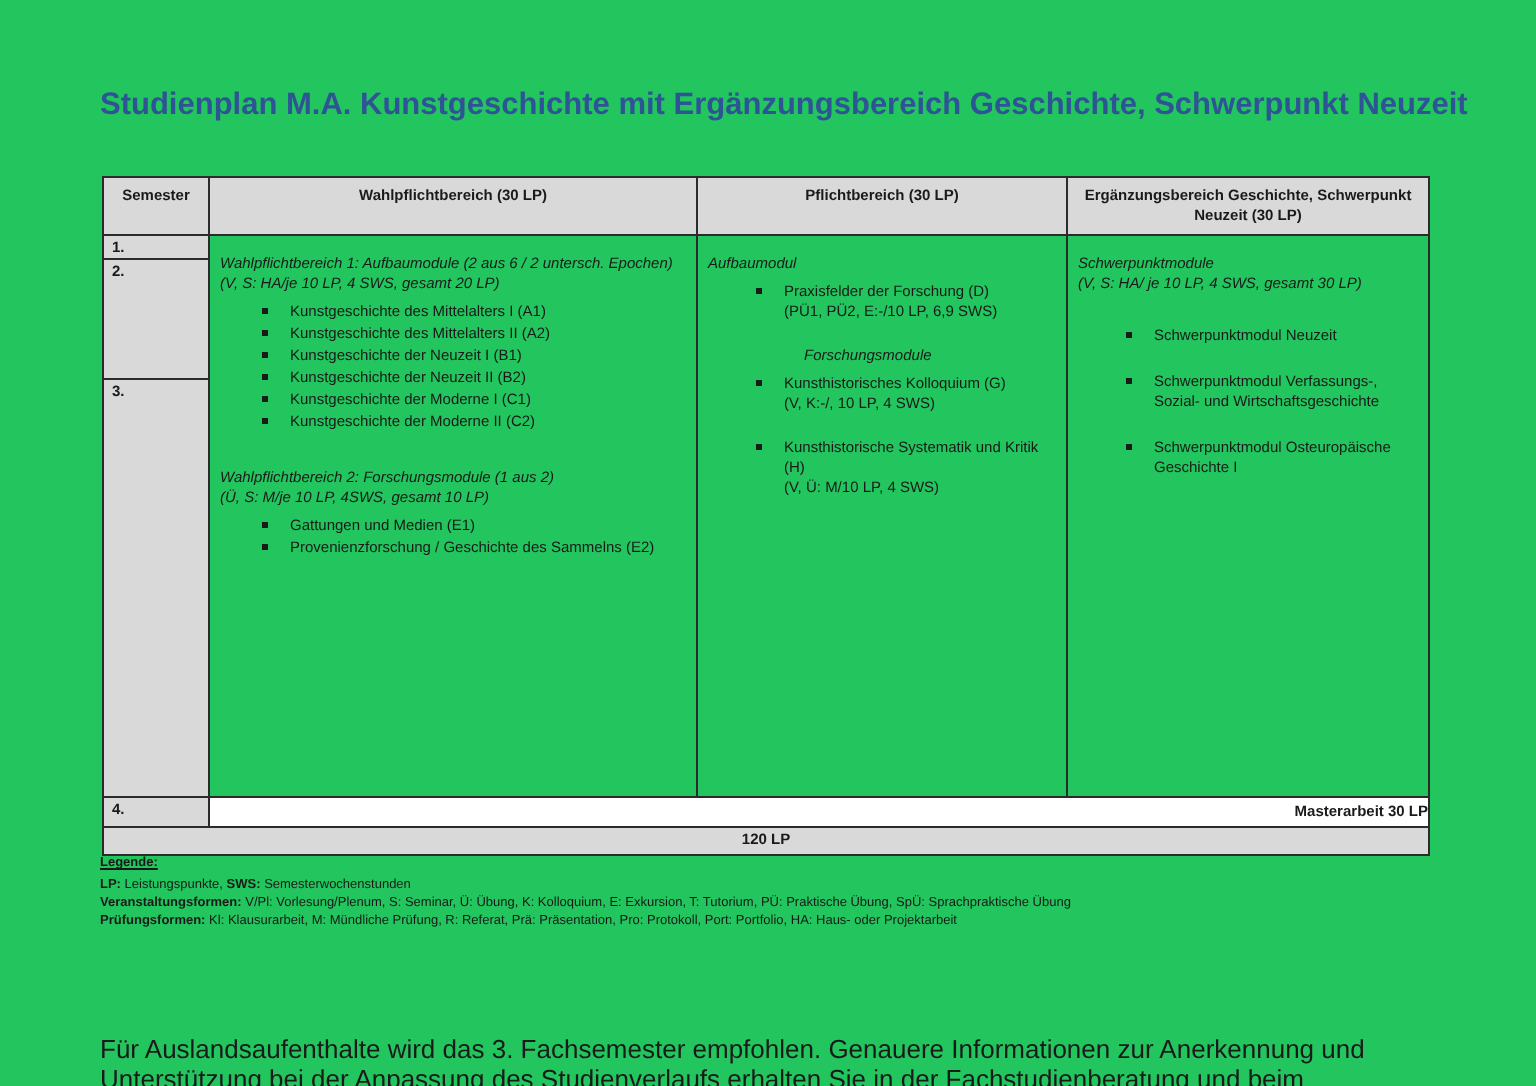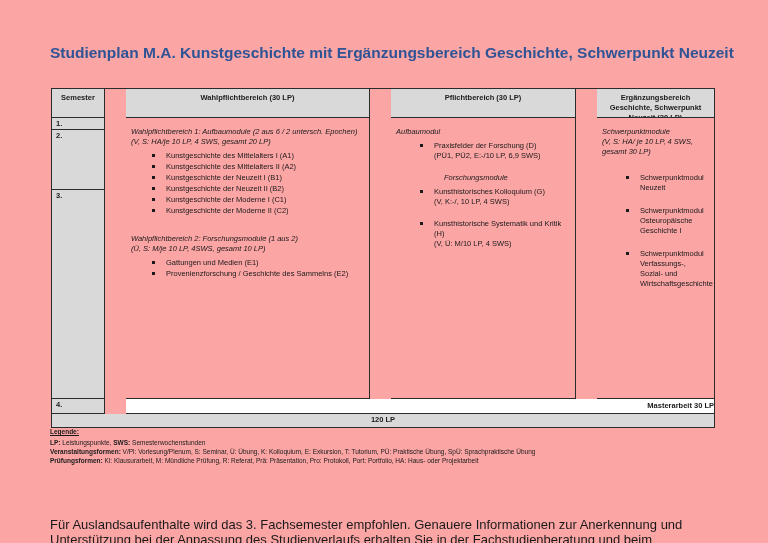--- a/index.html
+++ b/index.html
@@ -1,28 +1,28 @@
 <!DOCTYPE html>
 <html><head>
 <meta charset="utf-8">
 <style>
   * { margin:0; padding:0; box-sizing:border-box; }
   html,body { width:768px; height:543px; background:#ffffff; }
   body { font-family:"Liberation Sans", sans-serif; color:#1a1a1a; position:relative; }
 
-  .sheet { position:absolute; inset:0; background:#fca5a5; overflow:hidden; }
+  .sheet { position:absolute; inset:0; background:#22c55e; overflow:hidden; }
 
   .title { position:absolute; left:50px; top:44px; width:690px;
            font-size:15.5px; font-weight:bold; color:#2F5496; }
 
   
   .tbl { position:absolute; left:51px; top:88px; width:664px;
          border-top:1.2px solid #2b2b2b; border-left:1.2px solid #2b2b2b;
          font-size:7.5px; line-height:10px; }
-  .row { display:flex; width:100%;gap:21px; }
+  .row { display:flex; width:100%; }
   .cell { border-right:1.2px solid #2b2b2b; border-bottom:1.2px solid #2b2b2b; overflow:hidden; }
   .c1 { width:53px; flex:none; }
   .c2 { width:244px; flex:none; }
   .c3 { width:185px; flex:none; }
   .c4 { flex:1; }
 
   .head { height:29px; }
   .hd { background:#d9d9d9; font-weight:bold; text-align:center; padding:4px 6px 0 6px; }
 
   .body { height:281px; }
@@ -127,22 +127,22 @@
             <div class="sub">(V, Ü: M/10 LP, 4 SWS)</div>
           </li>
         </ul>
       </div>
 
       <div class="cell c4 content">
         <div class="it">Schwerpunktmodule</div>
         <div class="it">(V, S: HA/ je 10 LP, 4 SWS, gesamt 30 LP)</div>
         <ul class="spaced">
           <li>Schwerpunktmodul Neuzeit</li>
+          <li>Schwerpunktmodul Verfassungs-, Sozial- und Wirtschaftsgeschichte</li>
           <li>Schwerpunktmodul Osteuropäische Geschichte I</li>
-          <li>Schwerpunktmodul Verfassungs-, Sozial- und Wirtschaftsgeschichte</li>
         </ul>
       </div>
     </div>
 
     <div class="row r4">
       <div class="cell sem">4.</div>
       <div class="cell master">Masterarbeit 30 LP</div>
     </div>
 
     <div class="row totalrow">

